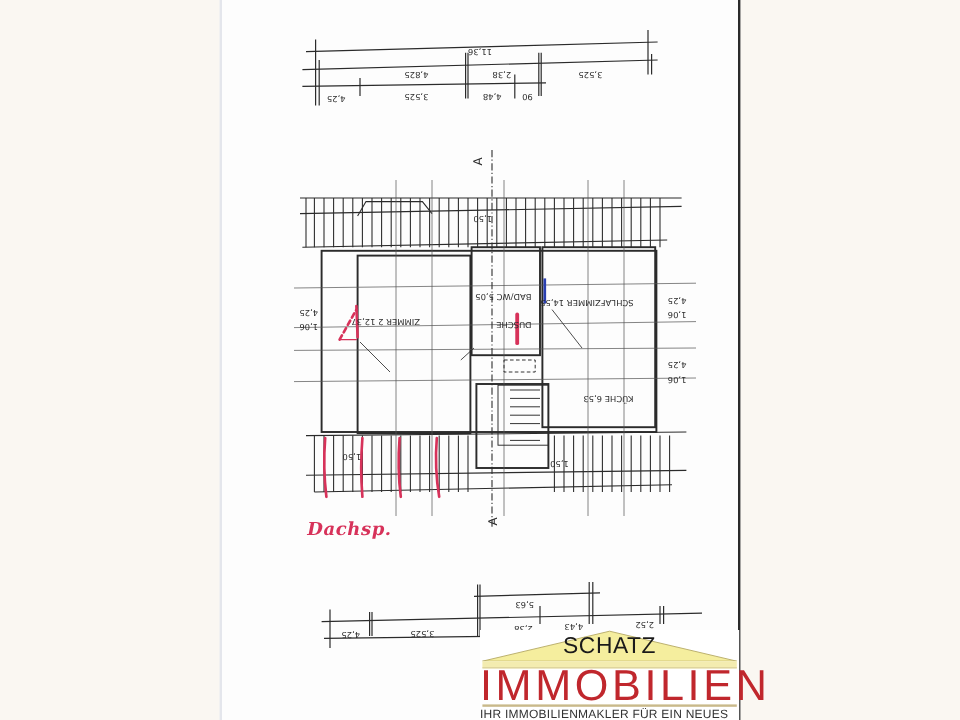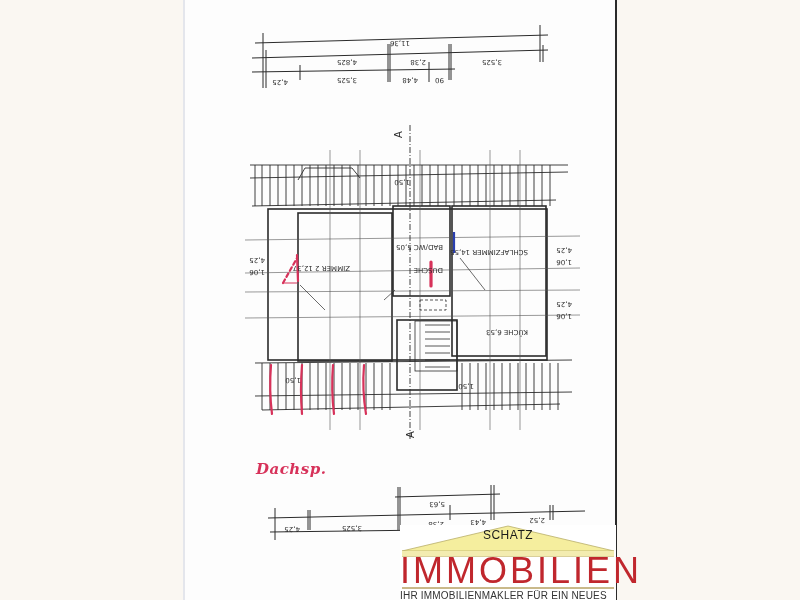--- a/index.html
+++ b/index.html
@@ -14,33 +14,33 @@
       background: #fdfdfd;
       border-left: 2px solid #e4e6ec;
       border-right: 2px solid #2a2a2a;
       box-sizing: border-box;
     }
     .plan-svg { position: absolute; left: 0; top: 0; width: 800px; height: 600px; }
     .hand { font-family: "DejaVu Sans", sans-serif; font-size: 7px; fill: #2b2b2b; }
     .annot {
       position: absolute; left: 256px; top: 432px;
       color: #d7325a; font-family: "DejaVu Serif", serif; font-style: italic;
-      font-size: 15px; font-weight: bold; letter-spacing: 0.5px; margin-top: 28px;
+      font-size: 15px; font-weight: bold; letter-spacing: 0.5px;
     }
     
     .logo {
       position: absolute; left: 400px; top: 525px; width: 216px; height: 75px;
       background: #ffffff;
     }
     .logo-roof {
       position: absolute; left: 0; top: 0; width: 216px; height: 26px;
     }
     .logo-schatz {
       position: absolute; left: 0; top: 3px; width: 216px; text-align: center;
-      font-size: 12px; color: #1a1a1a; letter-spacing: 0.5px;
+      font-size: 19px; color: #1a1a1a; letter-spacing: 0.5px;
     }
     .logo-band {
       position: absolute; left: 2px; top: 26px; width: 212px; height: 5px;
       background: #f3ecb0;
       border-bottom: 1px solid #d9cf9a;
     }
     .logo-main {
       position: absolute; left: 0; top: 31px; width: 216px; text-align: center;
       font-size: 36px; color: #c0272d; letter-spacing: 3px; line-height: 30px;
     }

